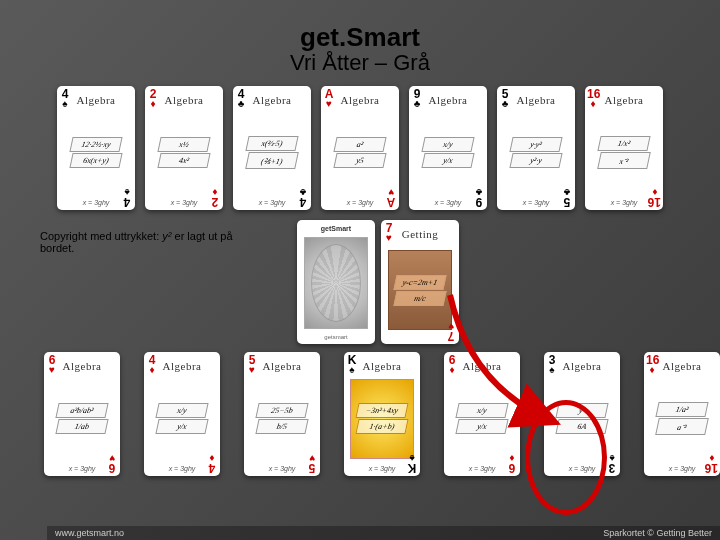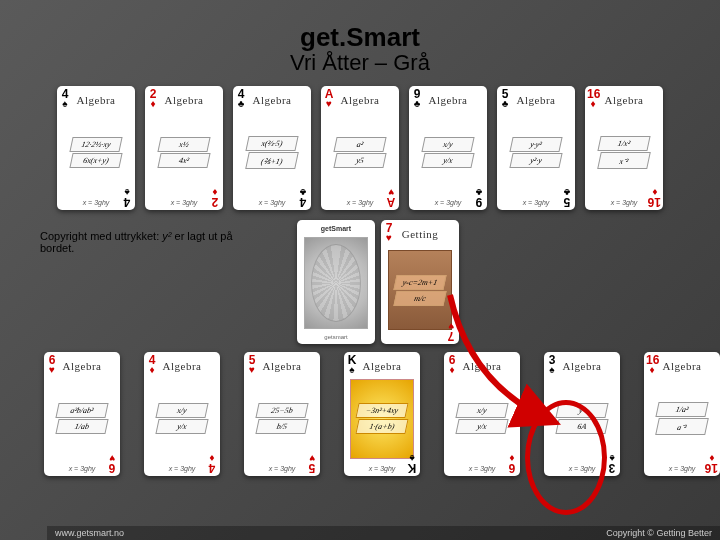--- a/index.html
+++ b/index.html
@@ -462,14 +462,14 @@
   <defs>
     <marker id="ah" markerWidth="8" markerHeight="8" refX="6" refY="4" orient="auto">
       <path d="M0,0 L8,4 L0,8 Z" fill="#d00000"></path>
     </marker>
   </defs>
   <path d="M 20 20 Q 40 110, 120 145" stroke="#d00000" stroke-width="6" fill="none" marker-end="url(#ah)"></path>
 </svg>
 
 <div class="footer">
   <span>www.getsmart.no</span>
-  <span>Copyright © Getting Better</span>
+  <span>Sparkortet © Getting Better</span>
 </div>
 
 </body></html>

